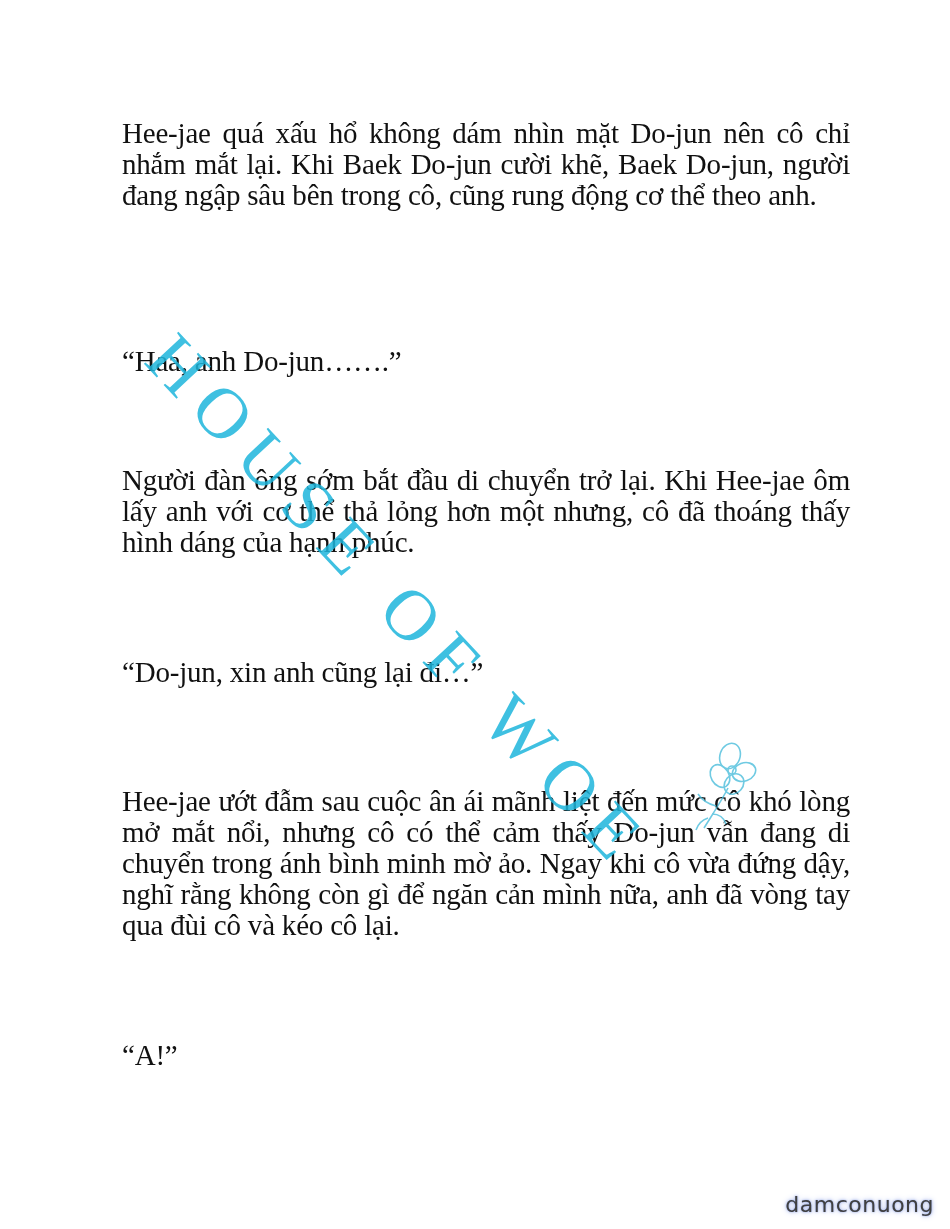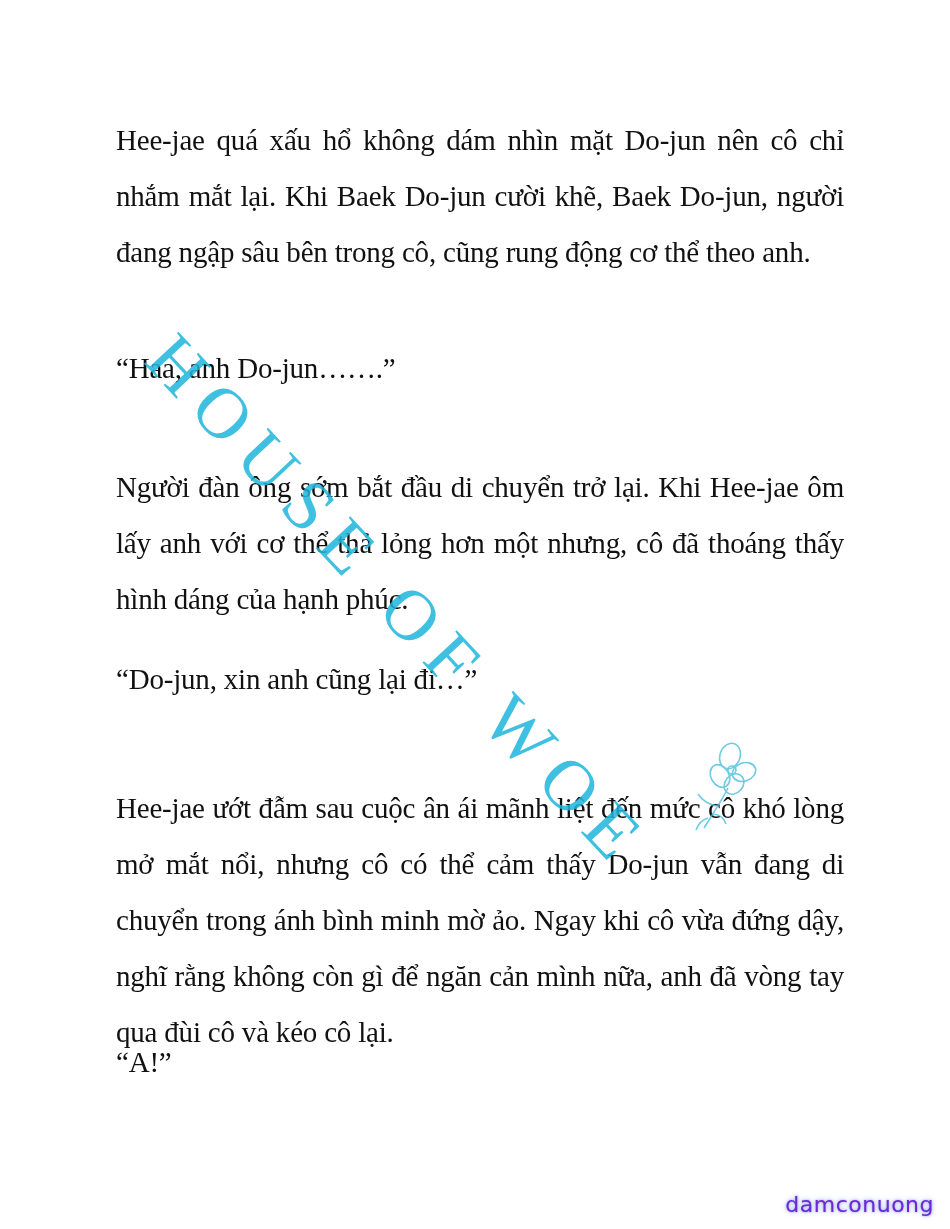--- a/index.html
+++ b/index.html
@@ -16,22 +16,22 @@
     color: #111111;
   }
   .page {
     position: absolute;
     left: 112px;
     top: 108px;
     width: 728px;
   }
   .para {
     font-size: 29px;
-    line-height: 56px;
-    margin: 4px;
+    line-height: 31px;
+    margin: 10px;
     text-align: justify;
     text-align-last: left;
     letter-spacing: -0.2px;
     position: absolute;
     left: 0;
     width: 728px;
   }
   .watermark {
     position: absolute;
     left: 190px;
@@ -56,21 +56,21 @@
     z-index: 2;
     opacity: 0.75;
     pointer-events: none;
   }
   .site-logo {
     position: absolute;
     right: 16px;
     bottom: 12px;
     font-family: "DejaVu Sans", "Liberation Sans", sans-serif;
     font-size: 22px;
-    color: #6d28d9;
+    color: #404040;
     text-shadow: 0 0 3px #9fb0e6, 0 0 6px #b8c4f0, 0 0 1px #8a9de0;
     letter-spacing: 0.5px;
   }
 </style>
 </head>
 <body>
 
 <div class="page">
   <p class="para" style="top:0px">Hee-jae quá xấu hổ không dám nhìn mặt Do-jun nên cô chỉ nhắm mắt lại. Khi Baek Do-jun cười khẽ, Baek Do-jun, người đang ngập sâu bên trong cô, cũng rung động cơ thể theo anh.</p>
   <p class="para" style="top:228px">“Haa, anh Do-jun…….”</p>

